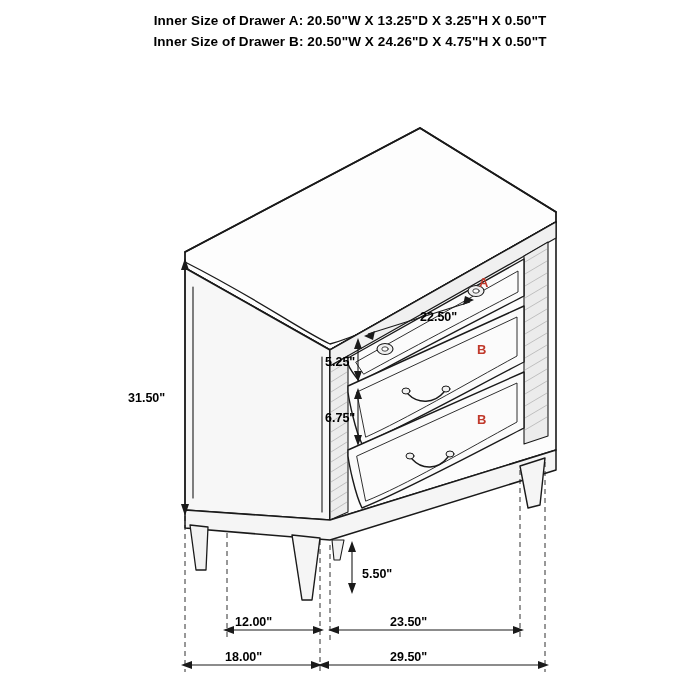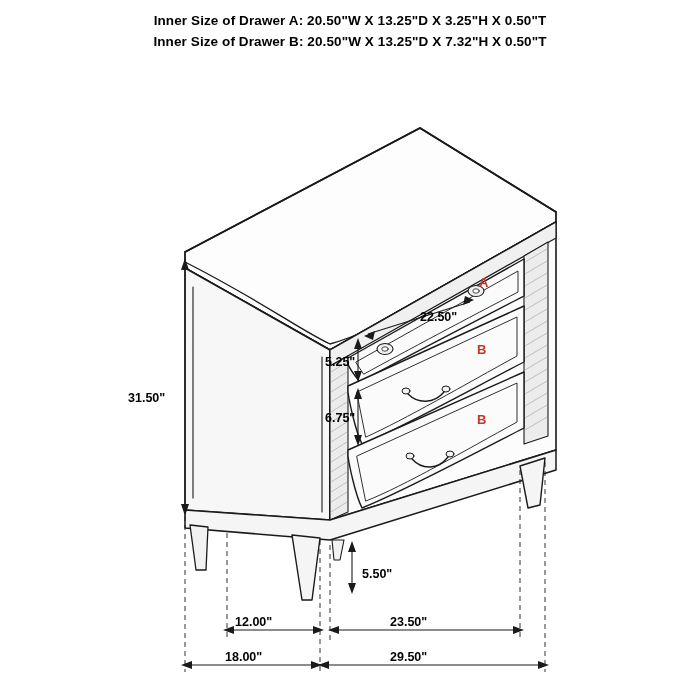--- a/index.html
+++ b/index.html
@@ -52,21 +52,21 @@
     font-family: "Liberation Sans", sans-serif;
   }
 </style>
 </head>
 <body>
 
 <div id="stage">
 
   <div class="header">
     <div class="header-line">Inner Size of Drawer A: 20.50"W X 13.25"D X 3.25"H X 0.50"T</div>
-    <div class="header-line">Inner Size of Drawer B: 20.50"W X 13.25"D X 7.32"H X 0.50"T</div>
+    <div class="header-line">Inner Size of Drawer B: 20.50"W X 24.26"D X 4.75"H X 0.50"T</div>
   </div>
 
   <svg class="diagram" width="700" height="700" viewBox="0 0 700 700">
 
     <g fill="none" stroke="#1a1a1a" stroke-width="1.6" stroke-linejoin="round" stroke-linecap="round">
 
       <polygon points="185,252 420,128 556,212 556,222 330,350 185,268" fill="#fdfdfd" stroke="#1a1a1a" stroke-width="1.8"></polygon>
       <polyline points="185,252 420,128 556,212" fill="none"></polyline>
       <polyline points="185,268 330,350 556,222" fill="none"></polyline>
       <path d="M185,262 C260,300 300,330 330,344 C380,330 470,280 548,232" fill="none" stroke="#1a1a1a" stroke-width="1.3"></path>

